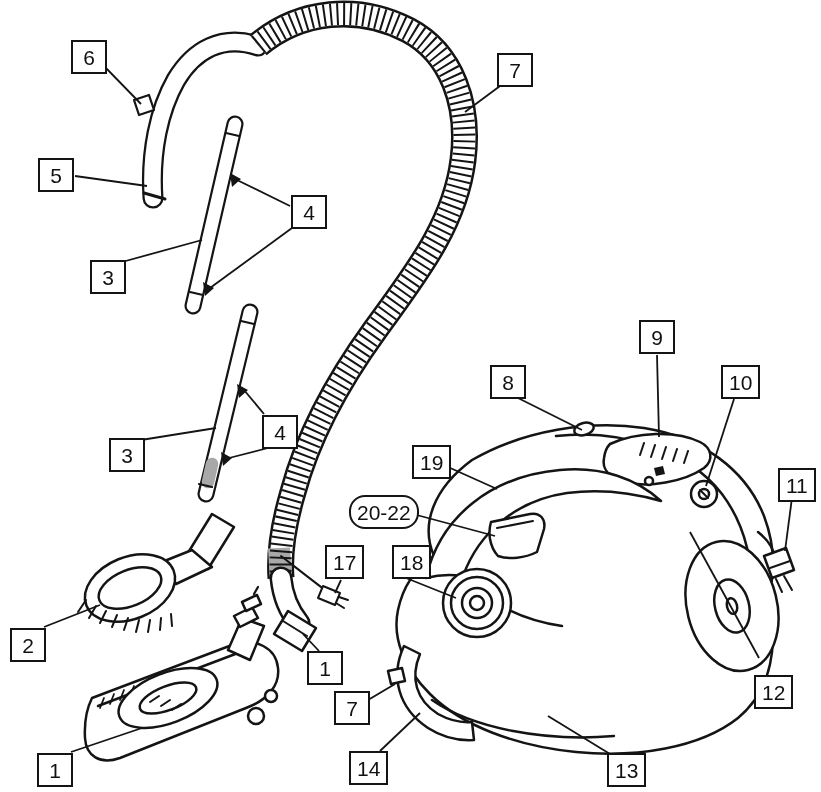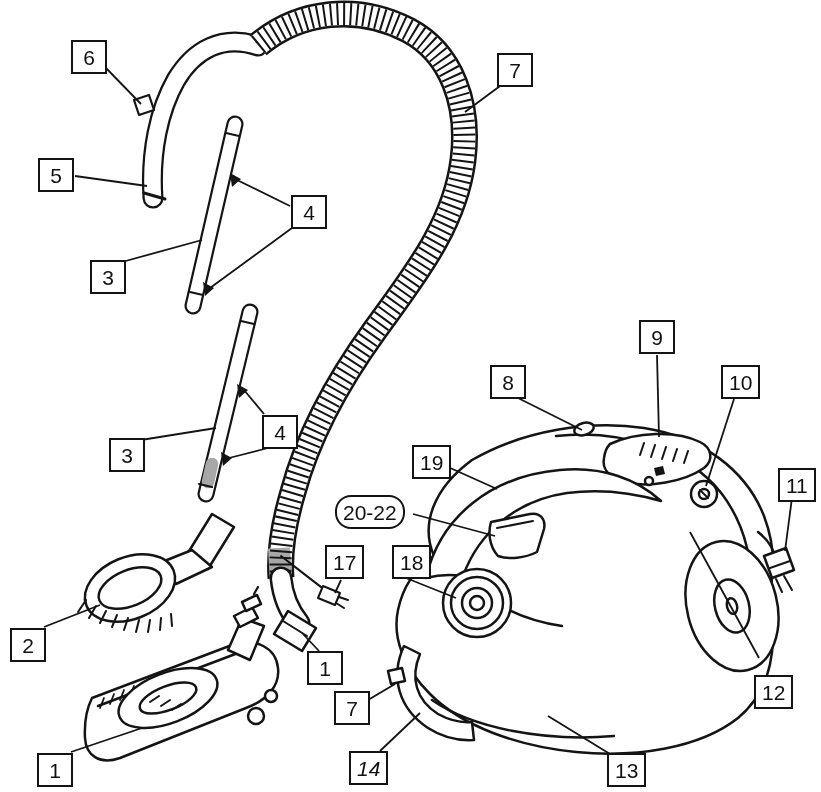--- a/index.html
+++ b/index.html
@@ -198,22 +198,22 @@
   <div class="callout" style="left:497px; top:53px;">7</div>
   <div class="callout" style="left:109px; top:438px;">3</div>
   <div class="callout" style="left:262px; top:415px;">4</div>
   <div class="callout" style="left:10px;  top:628px;">2</div>
   <div class="callout" style="left:37px;  top:753px;">1</div>
   <div class="callout" style="left:490px; top:365px;">8</div>
   <div class="callout" style="left:639px; top:320px;">9</div>
   <div class="callout" style="left:721px; top:365px;">10</div>
   <div class="callout" style="left:778px; top:468px;">11</div>
   <div class="callout" style="left:412px; top:445px;">19</div>
-  <div class="callout" style="left:335px; top:495px;border-radius:16px;">20-22</div>
+  <div class="callout" style="left:349px; top:495px;border-radius:16px;">20-22</div>
   <div class="callout" style="left:325px; top:545px;">17</div>
   <div class="callout" style="left:374px; top:545px;margin-left:18px;">18</div>
   <div class="callout" style="left:307px; top:651px;">1</div>
   <div class="callout" style="left:334px; top:691px;">7</div>
-  <div class="callout" style="left:349px; top:751px;font-style:italic;">14</div>
+  <div class="callout" style="left:349px; top:751px;">14</div>
   <div class="callout" style="left:607px; top:753px;">13</div>
   <div class="callout" style="left:754px; top:675px;">12</div>
 
 </div>
 
 </body></html>

